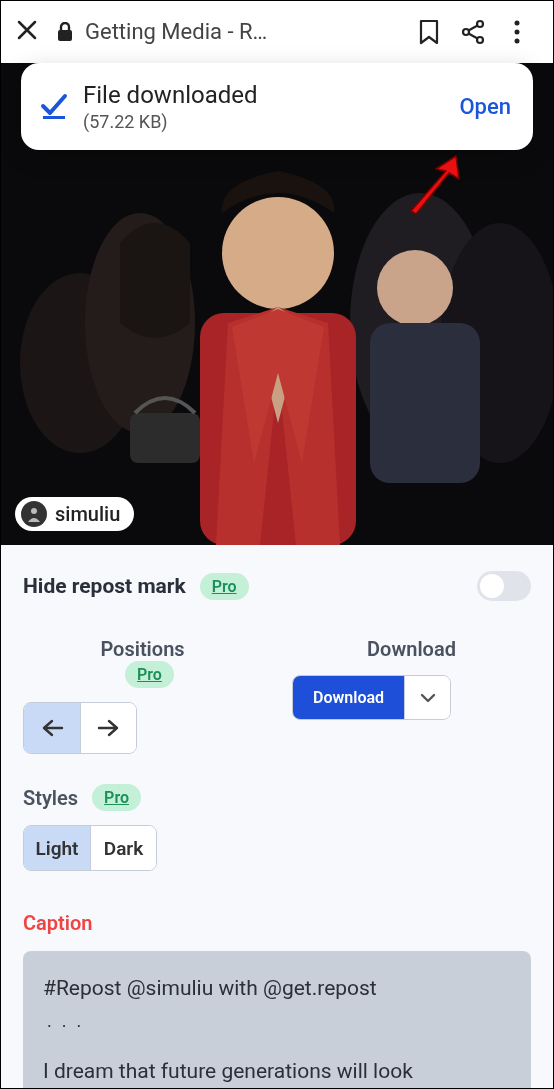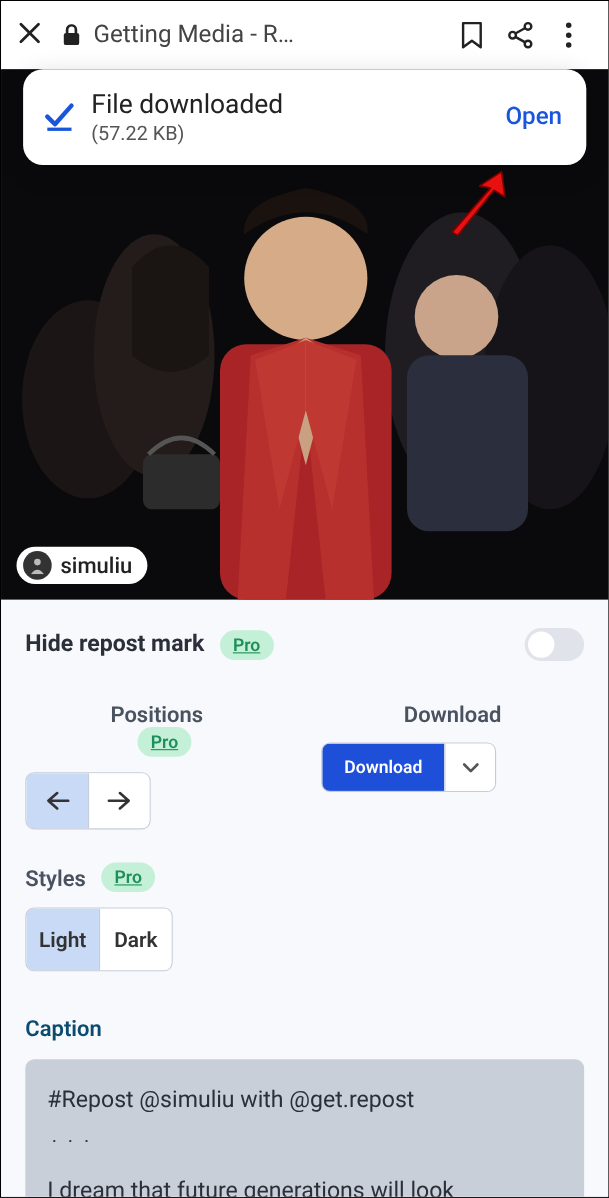--- a/index.html
+++ b/index.html
@@ -151,30 +151,30 @@
     }
     .action-drop {
       width: 46px;
       background:#fff;
       display:flex; align-items:center; justify-content:center;
       border-left:1px solid #c6ccd8;
     }
     .styles-row { margin-bottom: 40px;}
     .styles-header { display:flex; align-items:center; margin-bottom:14px;}
     .seg-text {
-      width: 66px; height: 56px;
+      width: 66px; height: 44px;
       display:flex; align-items:center; justify-content:center;
       font-size: 19px;
       font-weight:600;
       color:#333;
       background:#fff;
     }
     .seg-text.active { background:#c8daf6; }
     .seg-text + .seg-text { border-left:1px solid #c6ccd8;}
-    .caption-label { font-size: 20px; font-weight:600; color:#0c4a6e; margin-bottom: 16px;}
+    .caption-label { font-size: 20px; font-weight:600; color:#ef4444; margin-bottom: 16px;}
     .caption-box {
       background:#c9cfd8;
       border-radius: 8px;
       padding: 22px 20px;
       font-size: 21px;
       color:#2b2f38;
       line-height: 1.5;
     }
     .caption-line1 { margin-bottom: 8px;}
     .caption-dots { letter-spacing: 10px; font-size: 18px; margin-bottom: 16px; padding-left:4px;}

